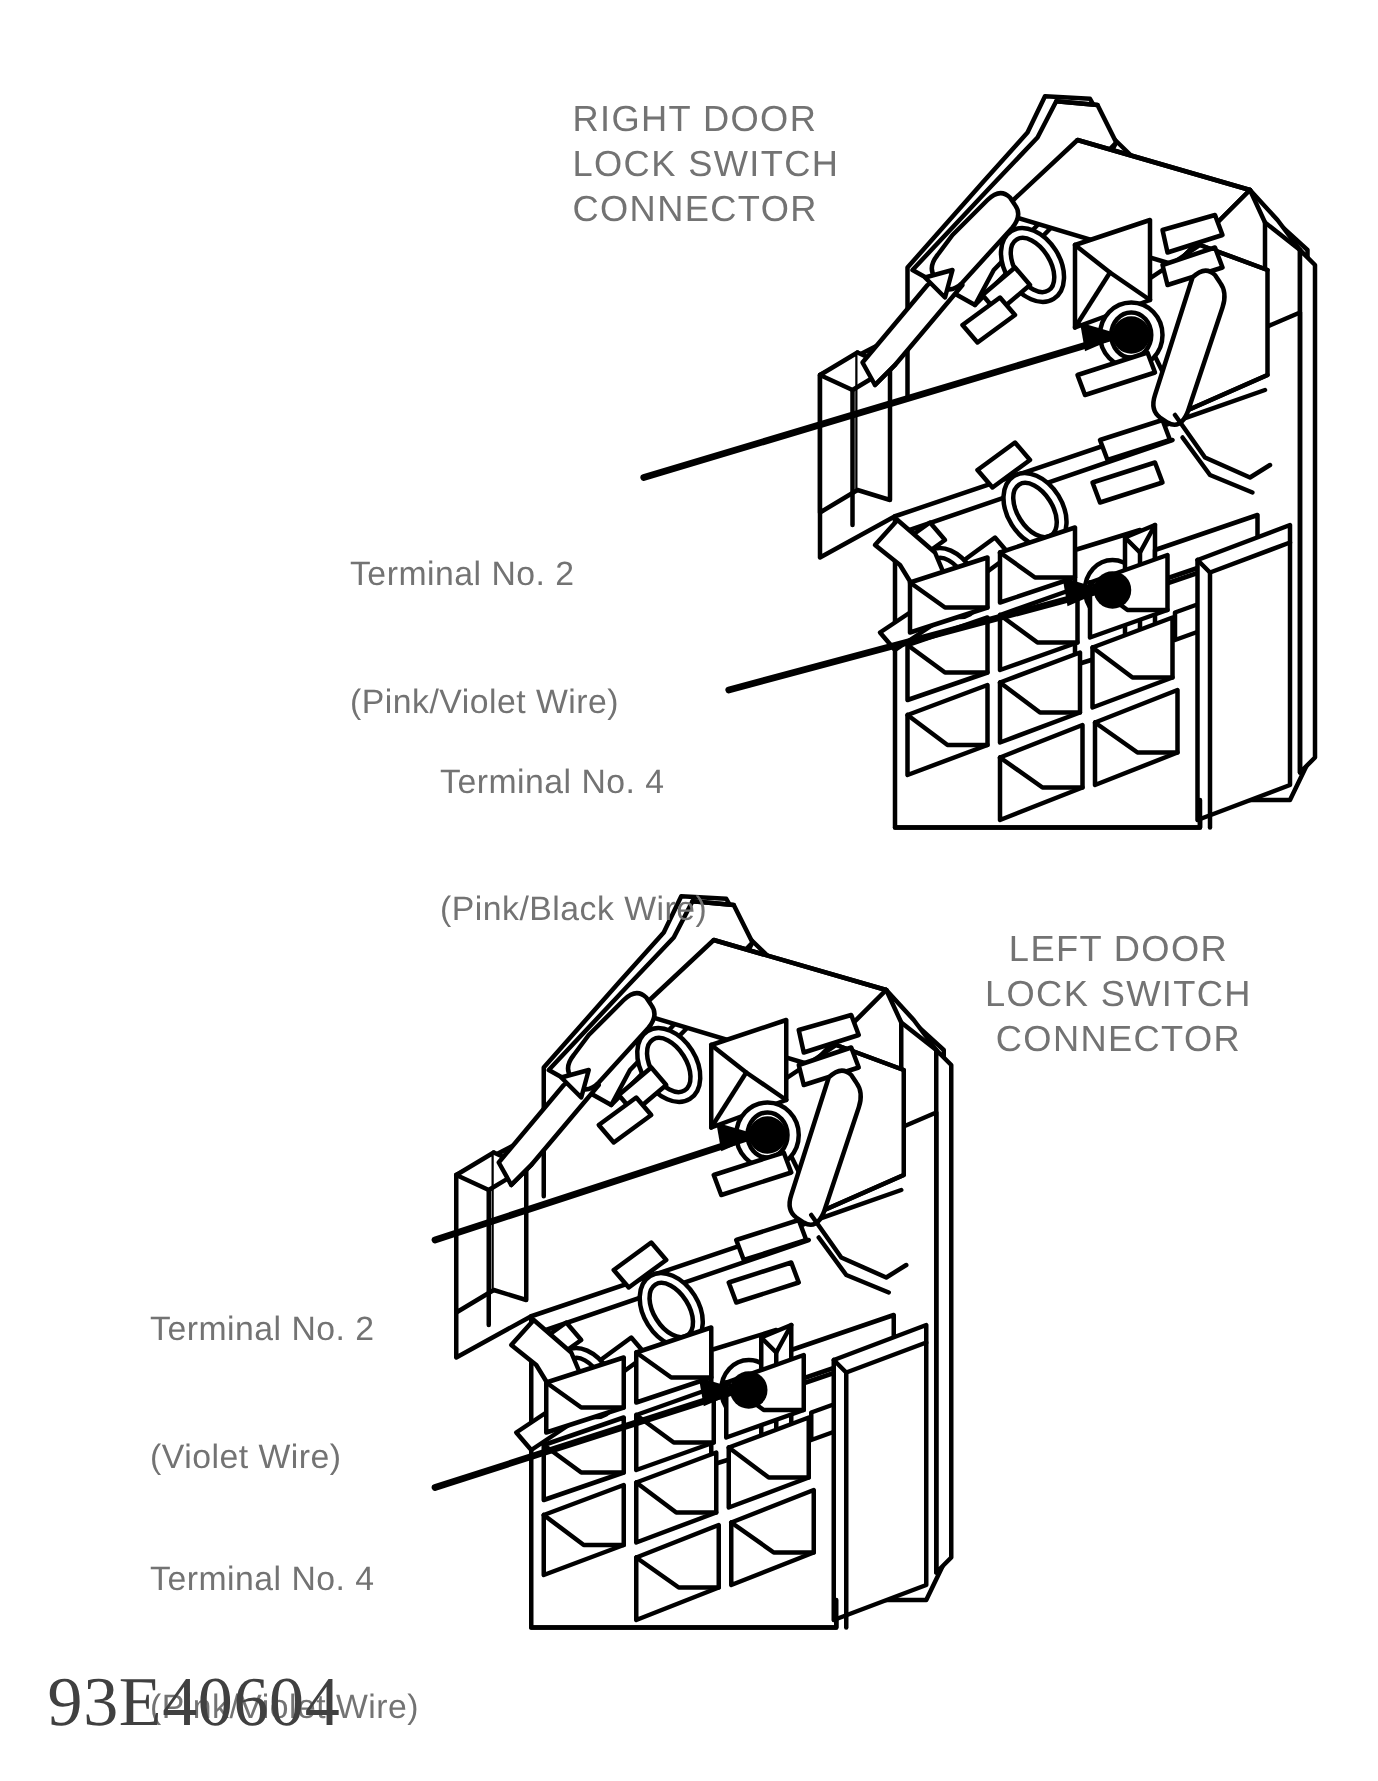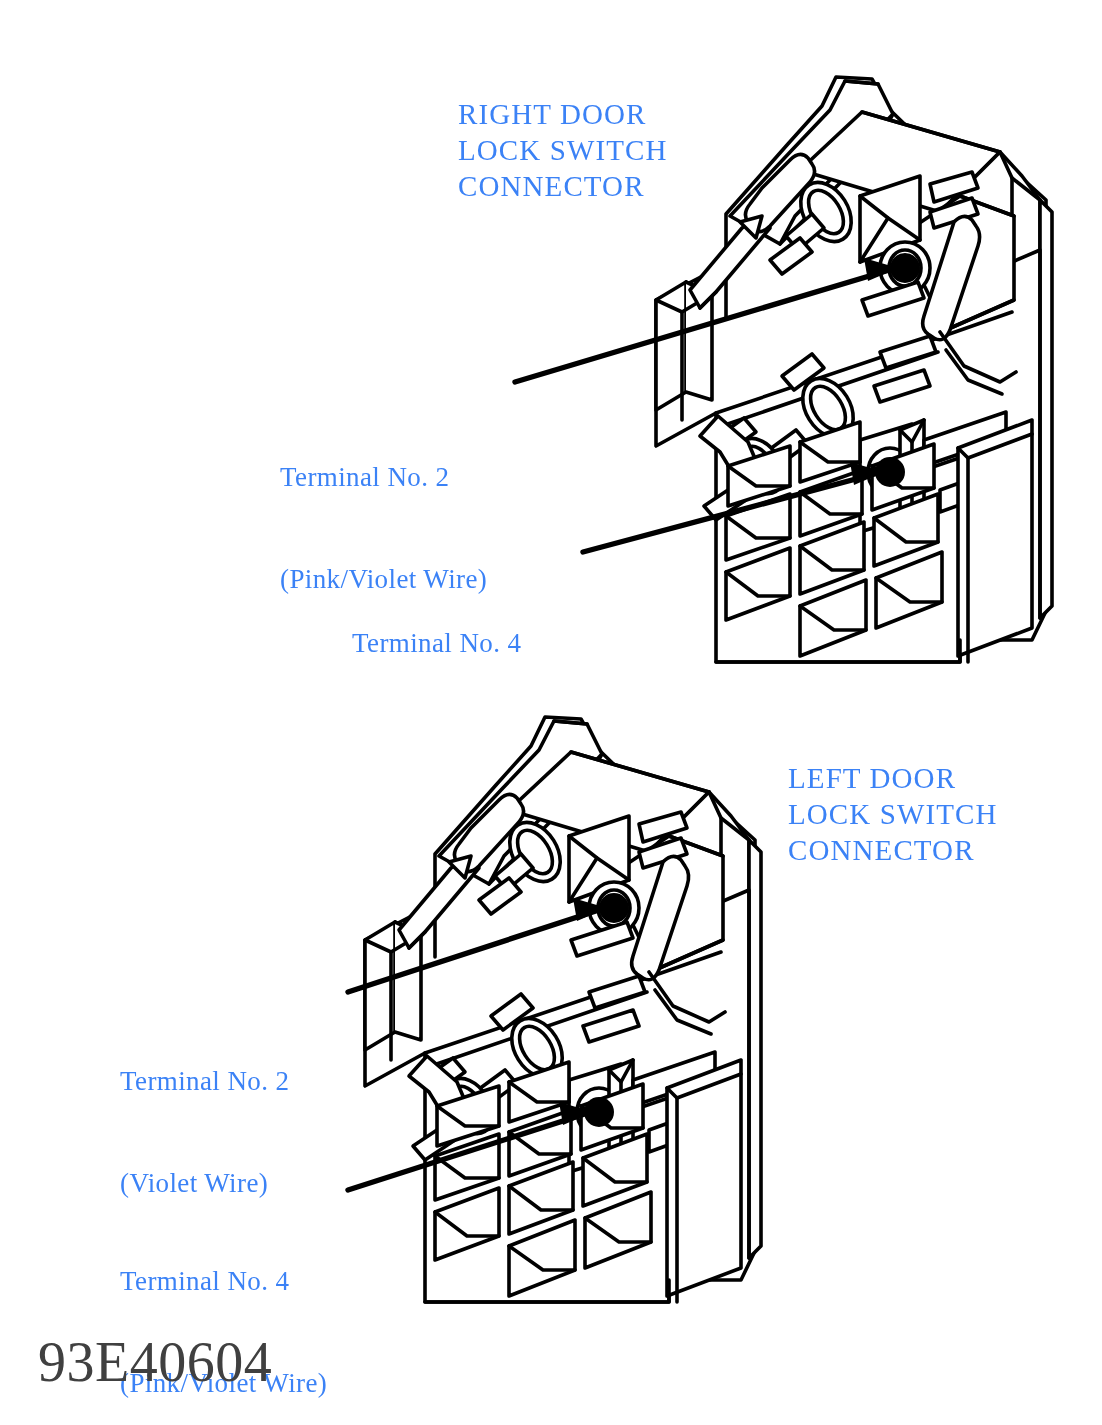--- a/index.html
+++ b/index.html
@@ -19,43 +19,42 @@
     overflow: hidden;
   }
   #artboard {
     position: absolute;
     inset: 0;
     width: 1102px;
     height: 1425px;
   }
   .label {
     position: absolute;
-    font-family: Liberation Serif, serif;
+    font-family: Liberation Sans, sans-serif;
     font-size: 27px;
     line-height: 34px;
     letter-spacing: 0.4px;
     white-space: pre;
-    color: #3b82f6;
-    margin-top: 18px;
+    color: #737373;
   }
   .title-label {
     font-size: 29px;
     line-height: 36px;
     letter-spacing: 1.1px;
   }
   .fig-number {
     position: absolute;
     font-family: "Liberation Serif", serif;
     font-size: 56px;
     letter-spacing: 0.5px;
     color: #404040;
     white-space: pre;
   }
   .title-right { left: 458px; top: 78px; }
-  .title-left  { left: 788px; top: 742px; }
+  .title-left  { left: 788px; top: 742px; text-align: center; }
   .cap-r2 { left: 280px; top: 374px; }
   .cap-r4 { left: 352px; top: 540px; }
   .cap-l2 { left: 120px; top: 978px; }
   .cap-l4 { left: 120px; top: 1178px; }
   .figno  { left: 38px;  top: 1330px; }
 </style>
 </head>
 <body>
 
 <div id="page">
@@ -413,20 +412,21 @@
 LOCK SWITCH
 CONNECTOR</div>
 
   <div class="label cap-r2">
     <div>Terminal No. 2</div>
     <div>(Pink/Violet Wire)</div>
   </div>
 
   <div class="label cap-r4">
     <div>Terminal No. 4</div>
+    <div>(Pink/Black Wire)</div>
   </div>
 
   <div class="label title-label title-left">LEFT DOOR
 LOCK SWITCH
 CONNECTOR</div>
 
   <div class="label cap-l2">
     <div>Terminal No. 2</div>
     <div>(Violet Wire)</div>
   </div>

